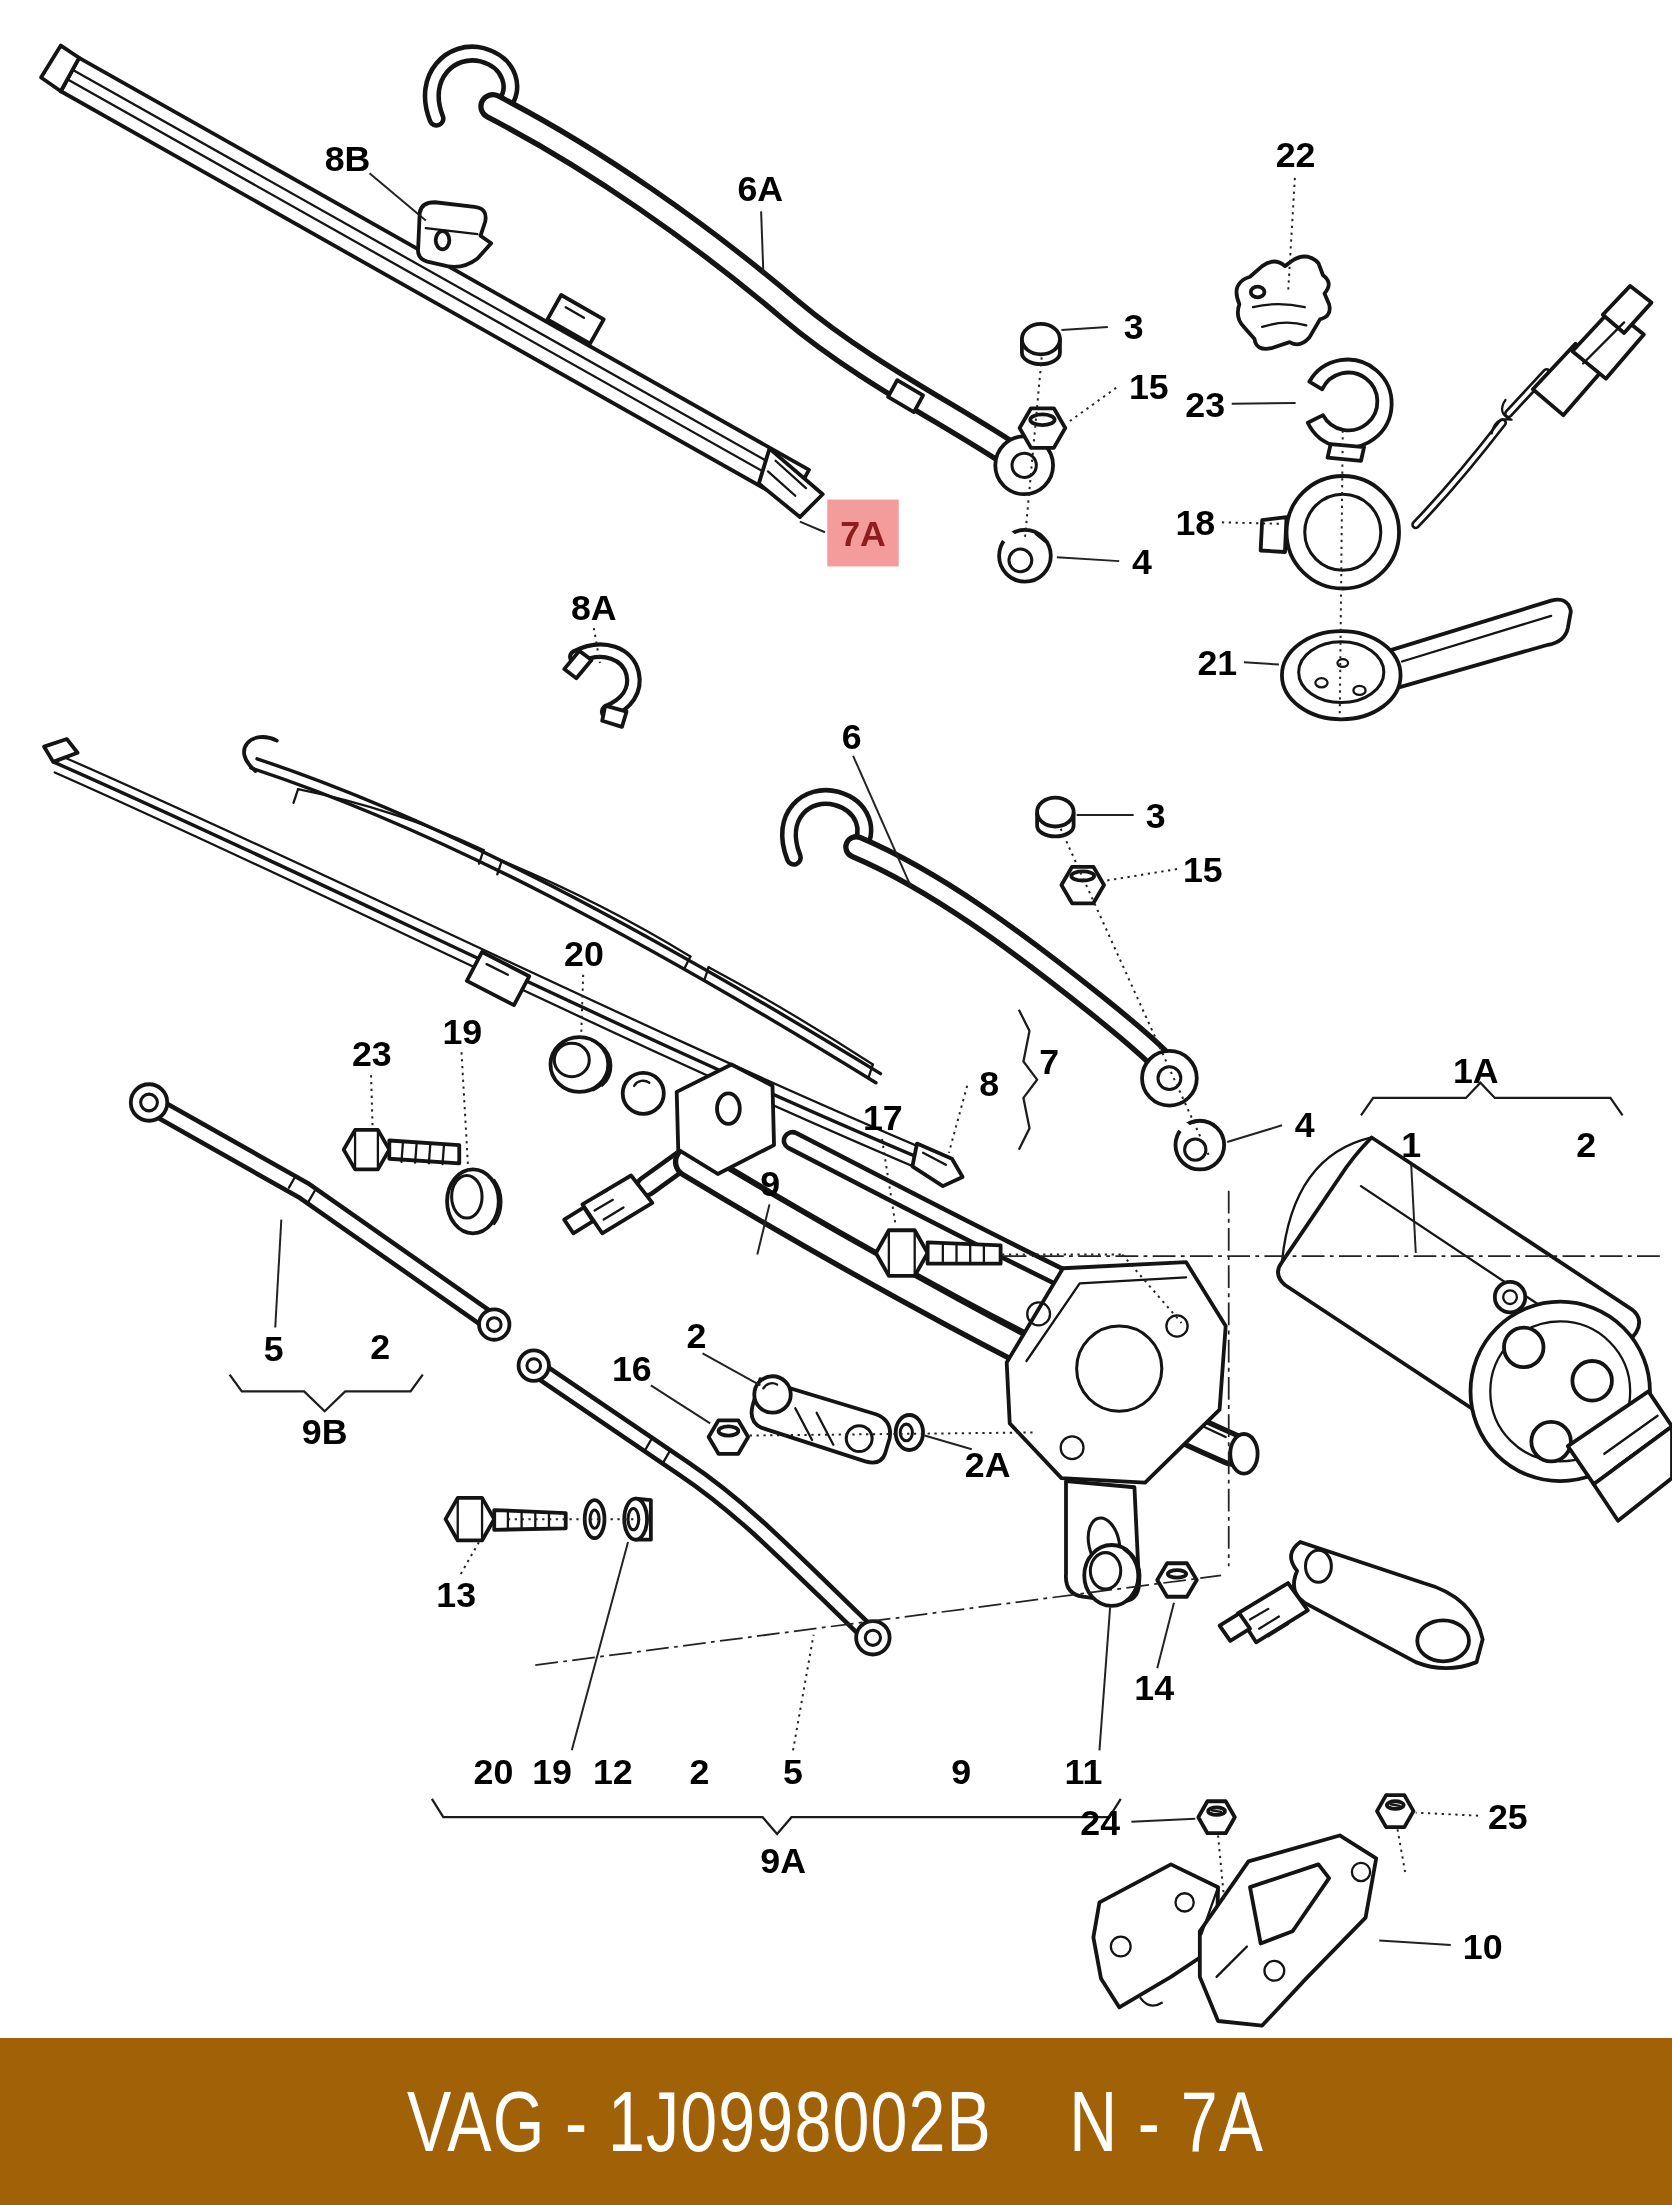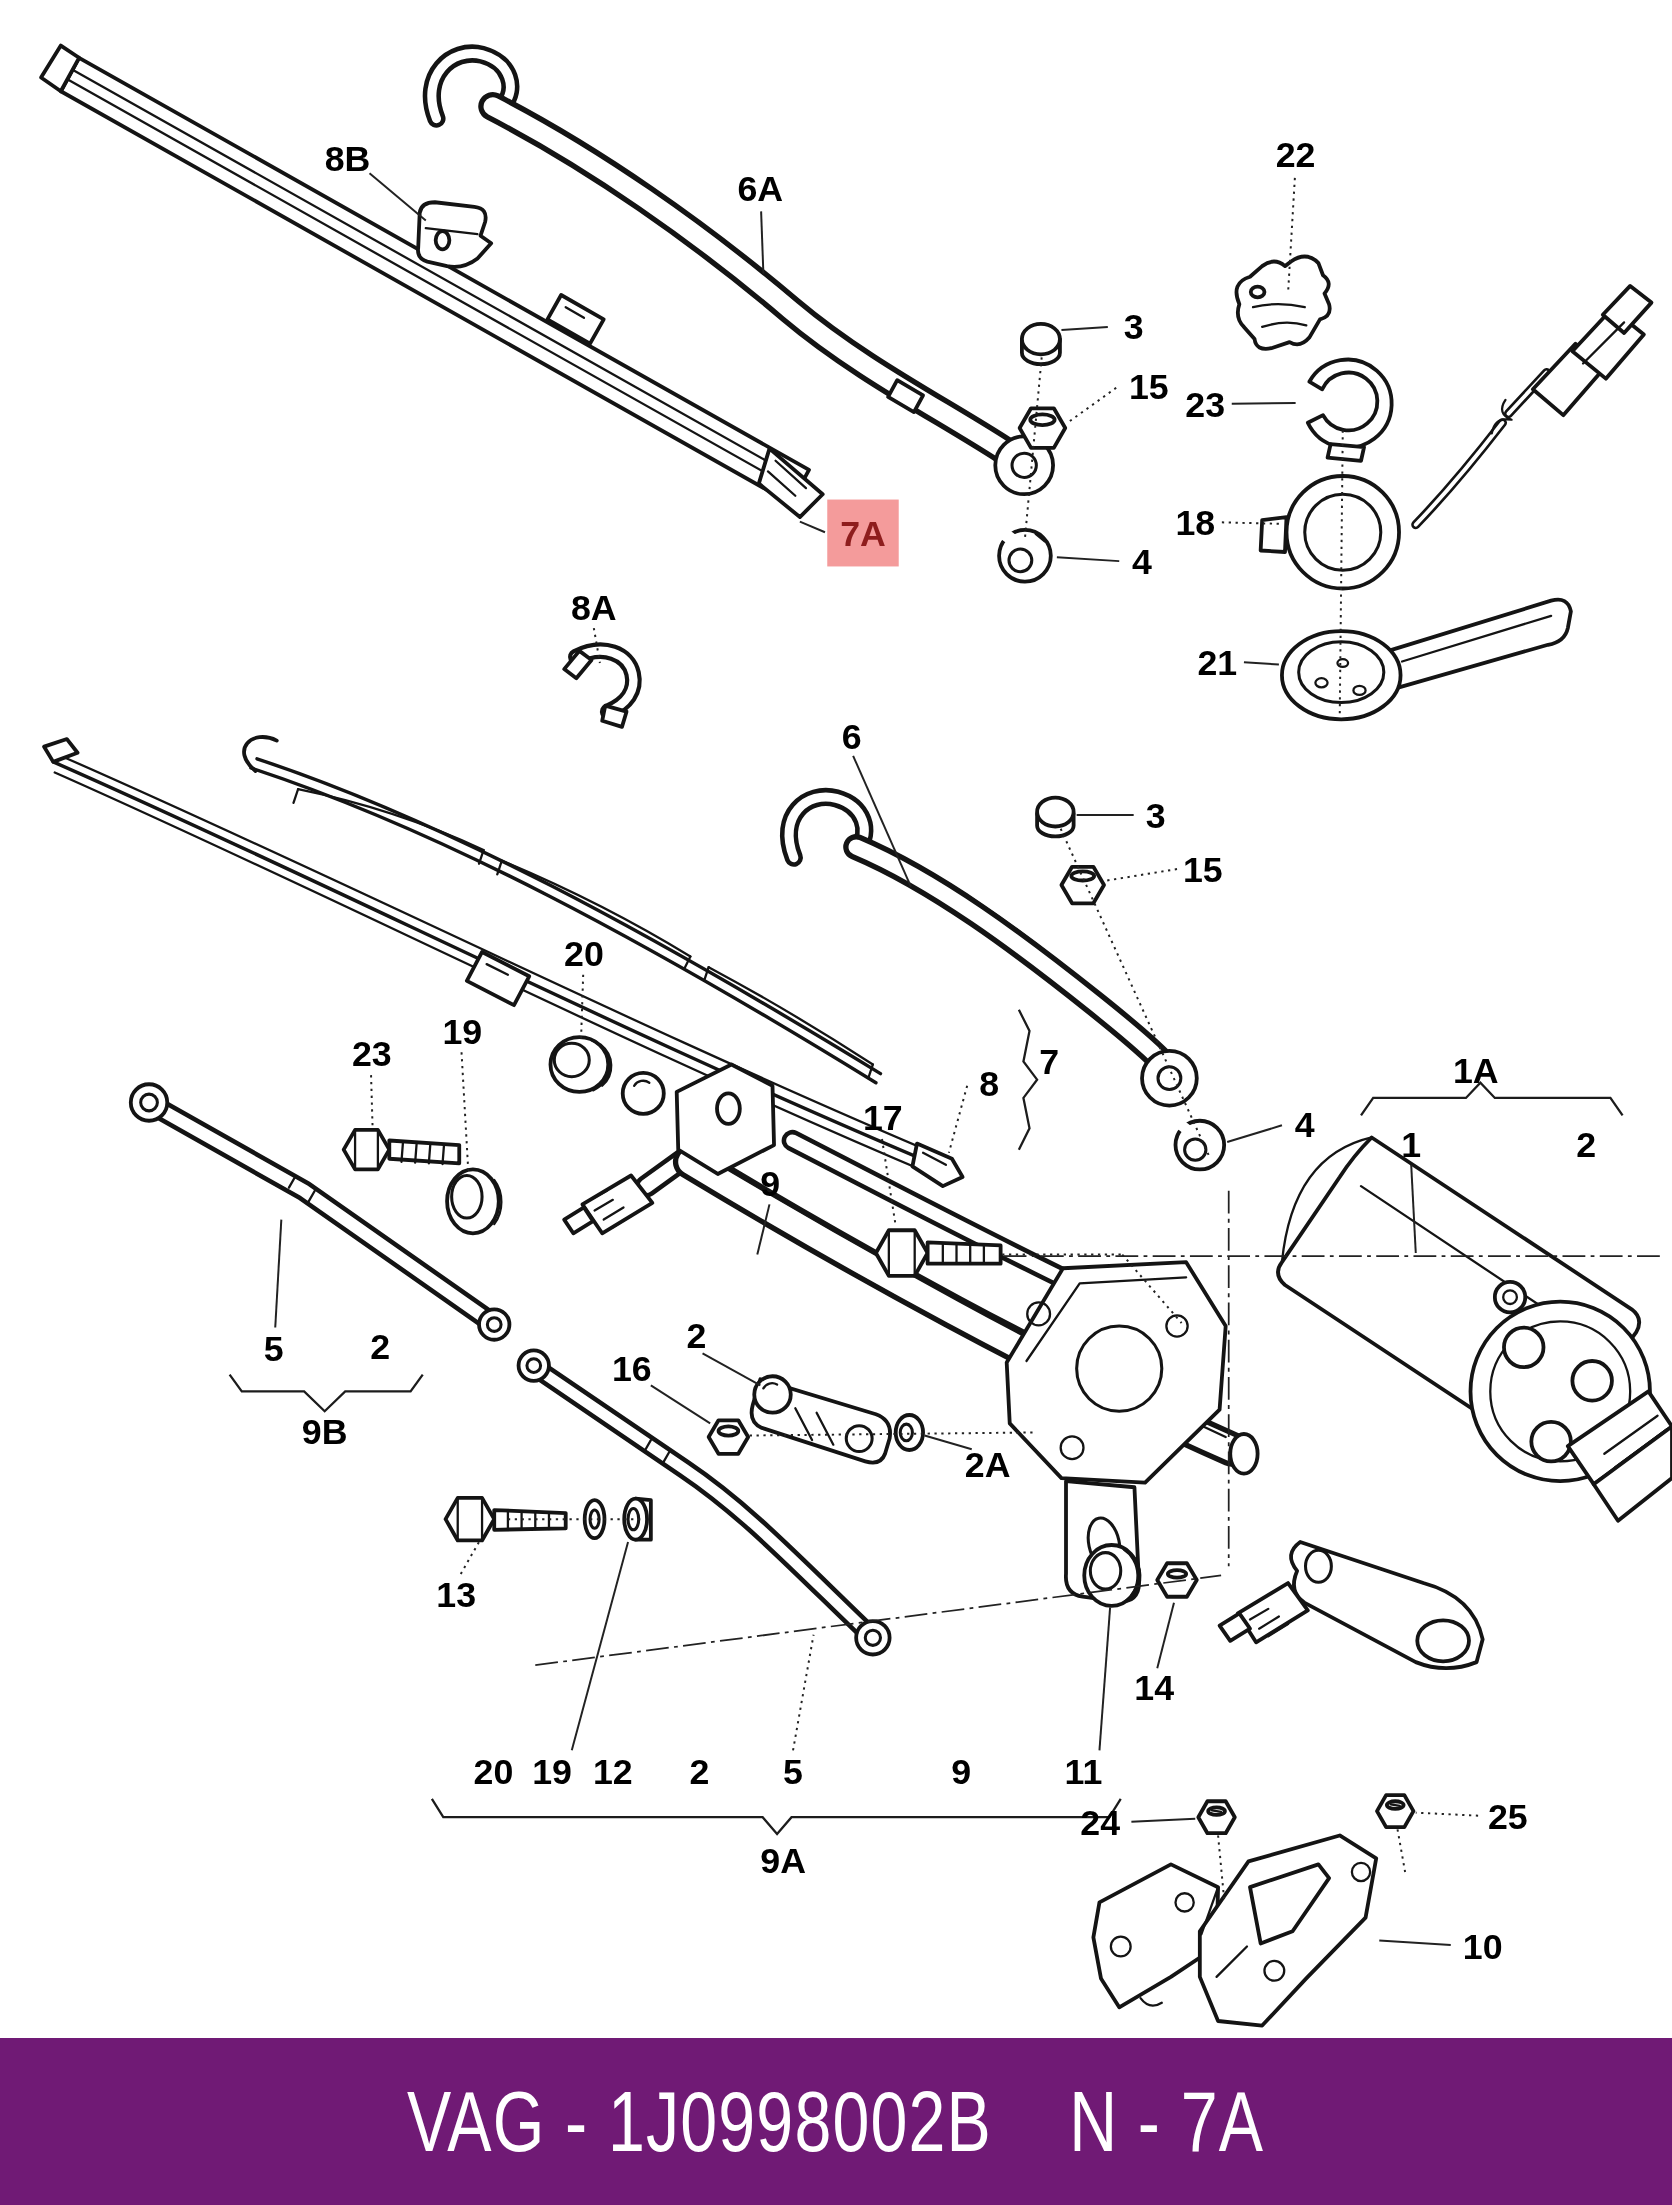--- a/index.html
+++ b/index.html
@@ -425,19 +425,19 @@
         <text x="1264" y="2346" class="callout">9</text>
         <text x="1425" y="2346" class="callout">11</text>
         <text x="1030" y="2463" class="callout">9A</text>
         <text x="1447" y="2413" class="callout">24</text>
         <text x="1983" y="2405" class="callout">25</text>
         <text x="1950" y="2577" class="callout">10</text>
       </g>
 </svg>
 </div>
 
-<div class="footer" style="background: #701a75;">
+<div class="footer" style="background: #a16207;">
   <div class="footer-inner">
     <span style="color: rgb(255, 255, 255);">VAG - 1J0998002B</span>
     <span style="color: rgb(255, 255, 255);">N - 7A</span>
   </div>
 </div>
 
 
 </body></html>

